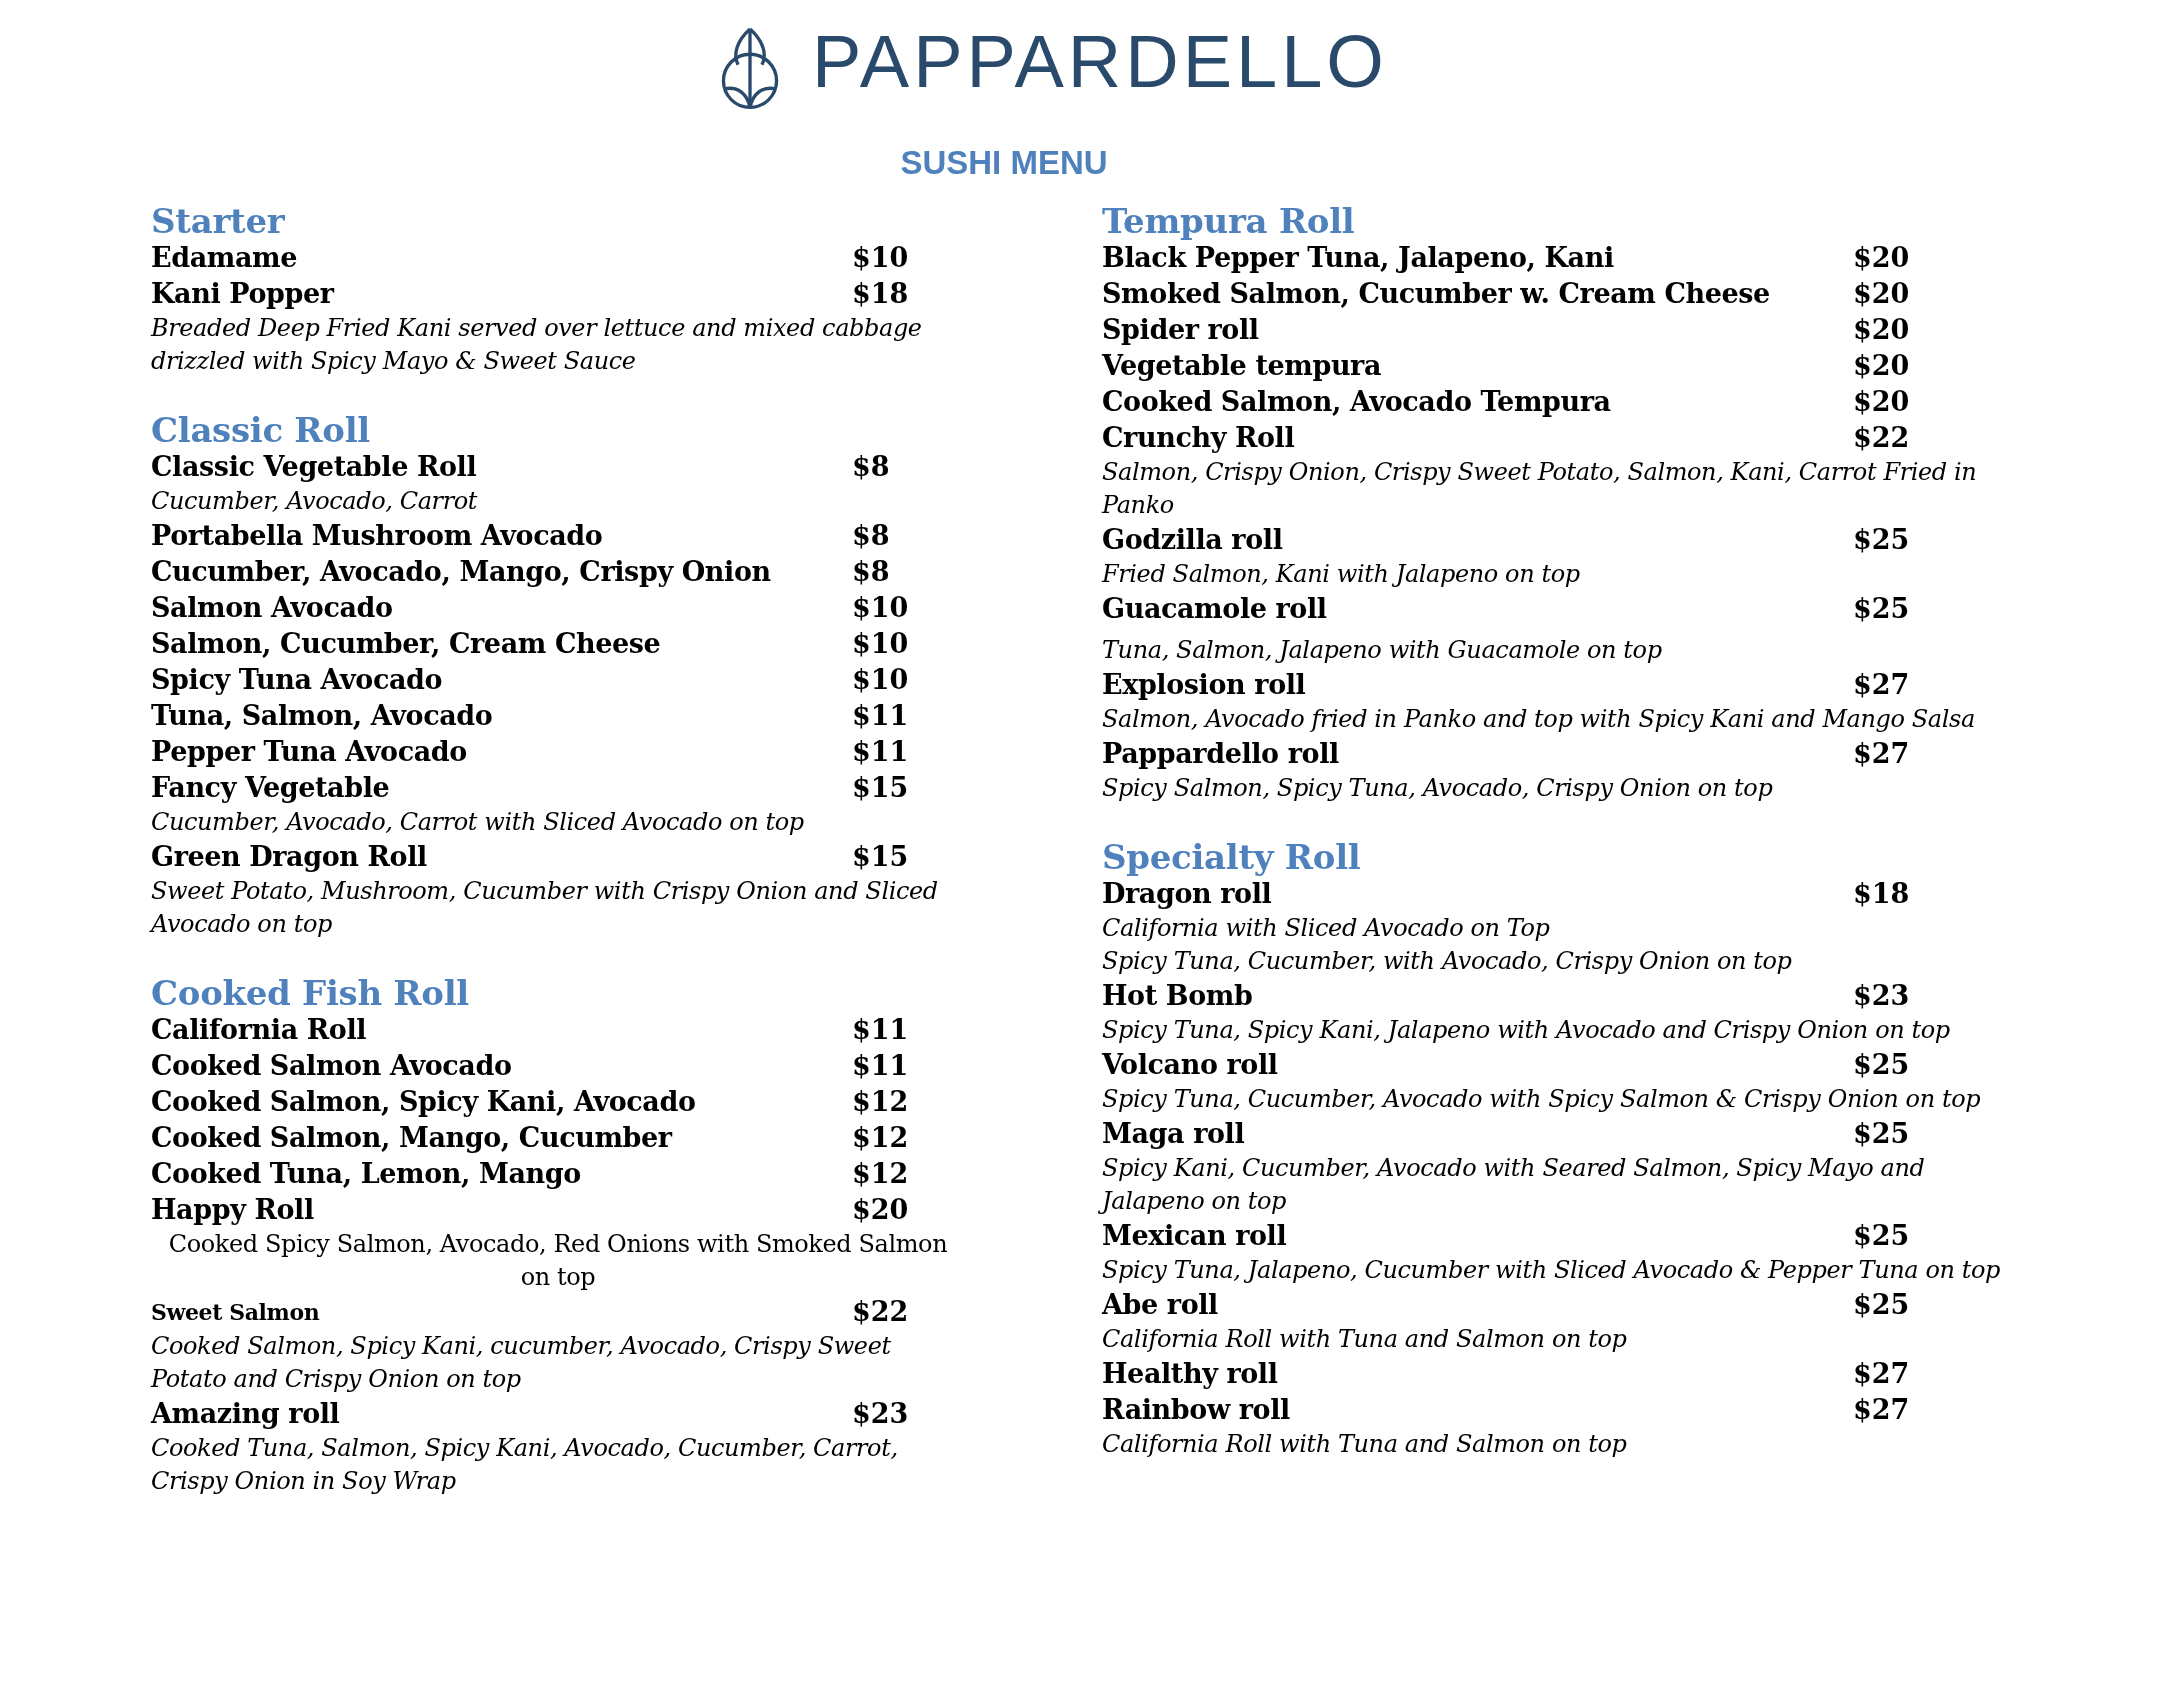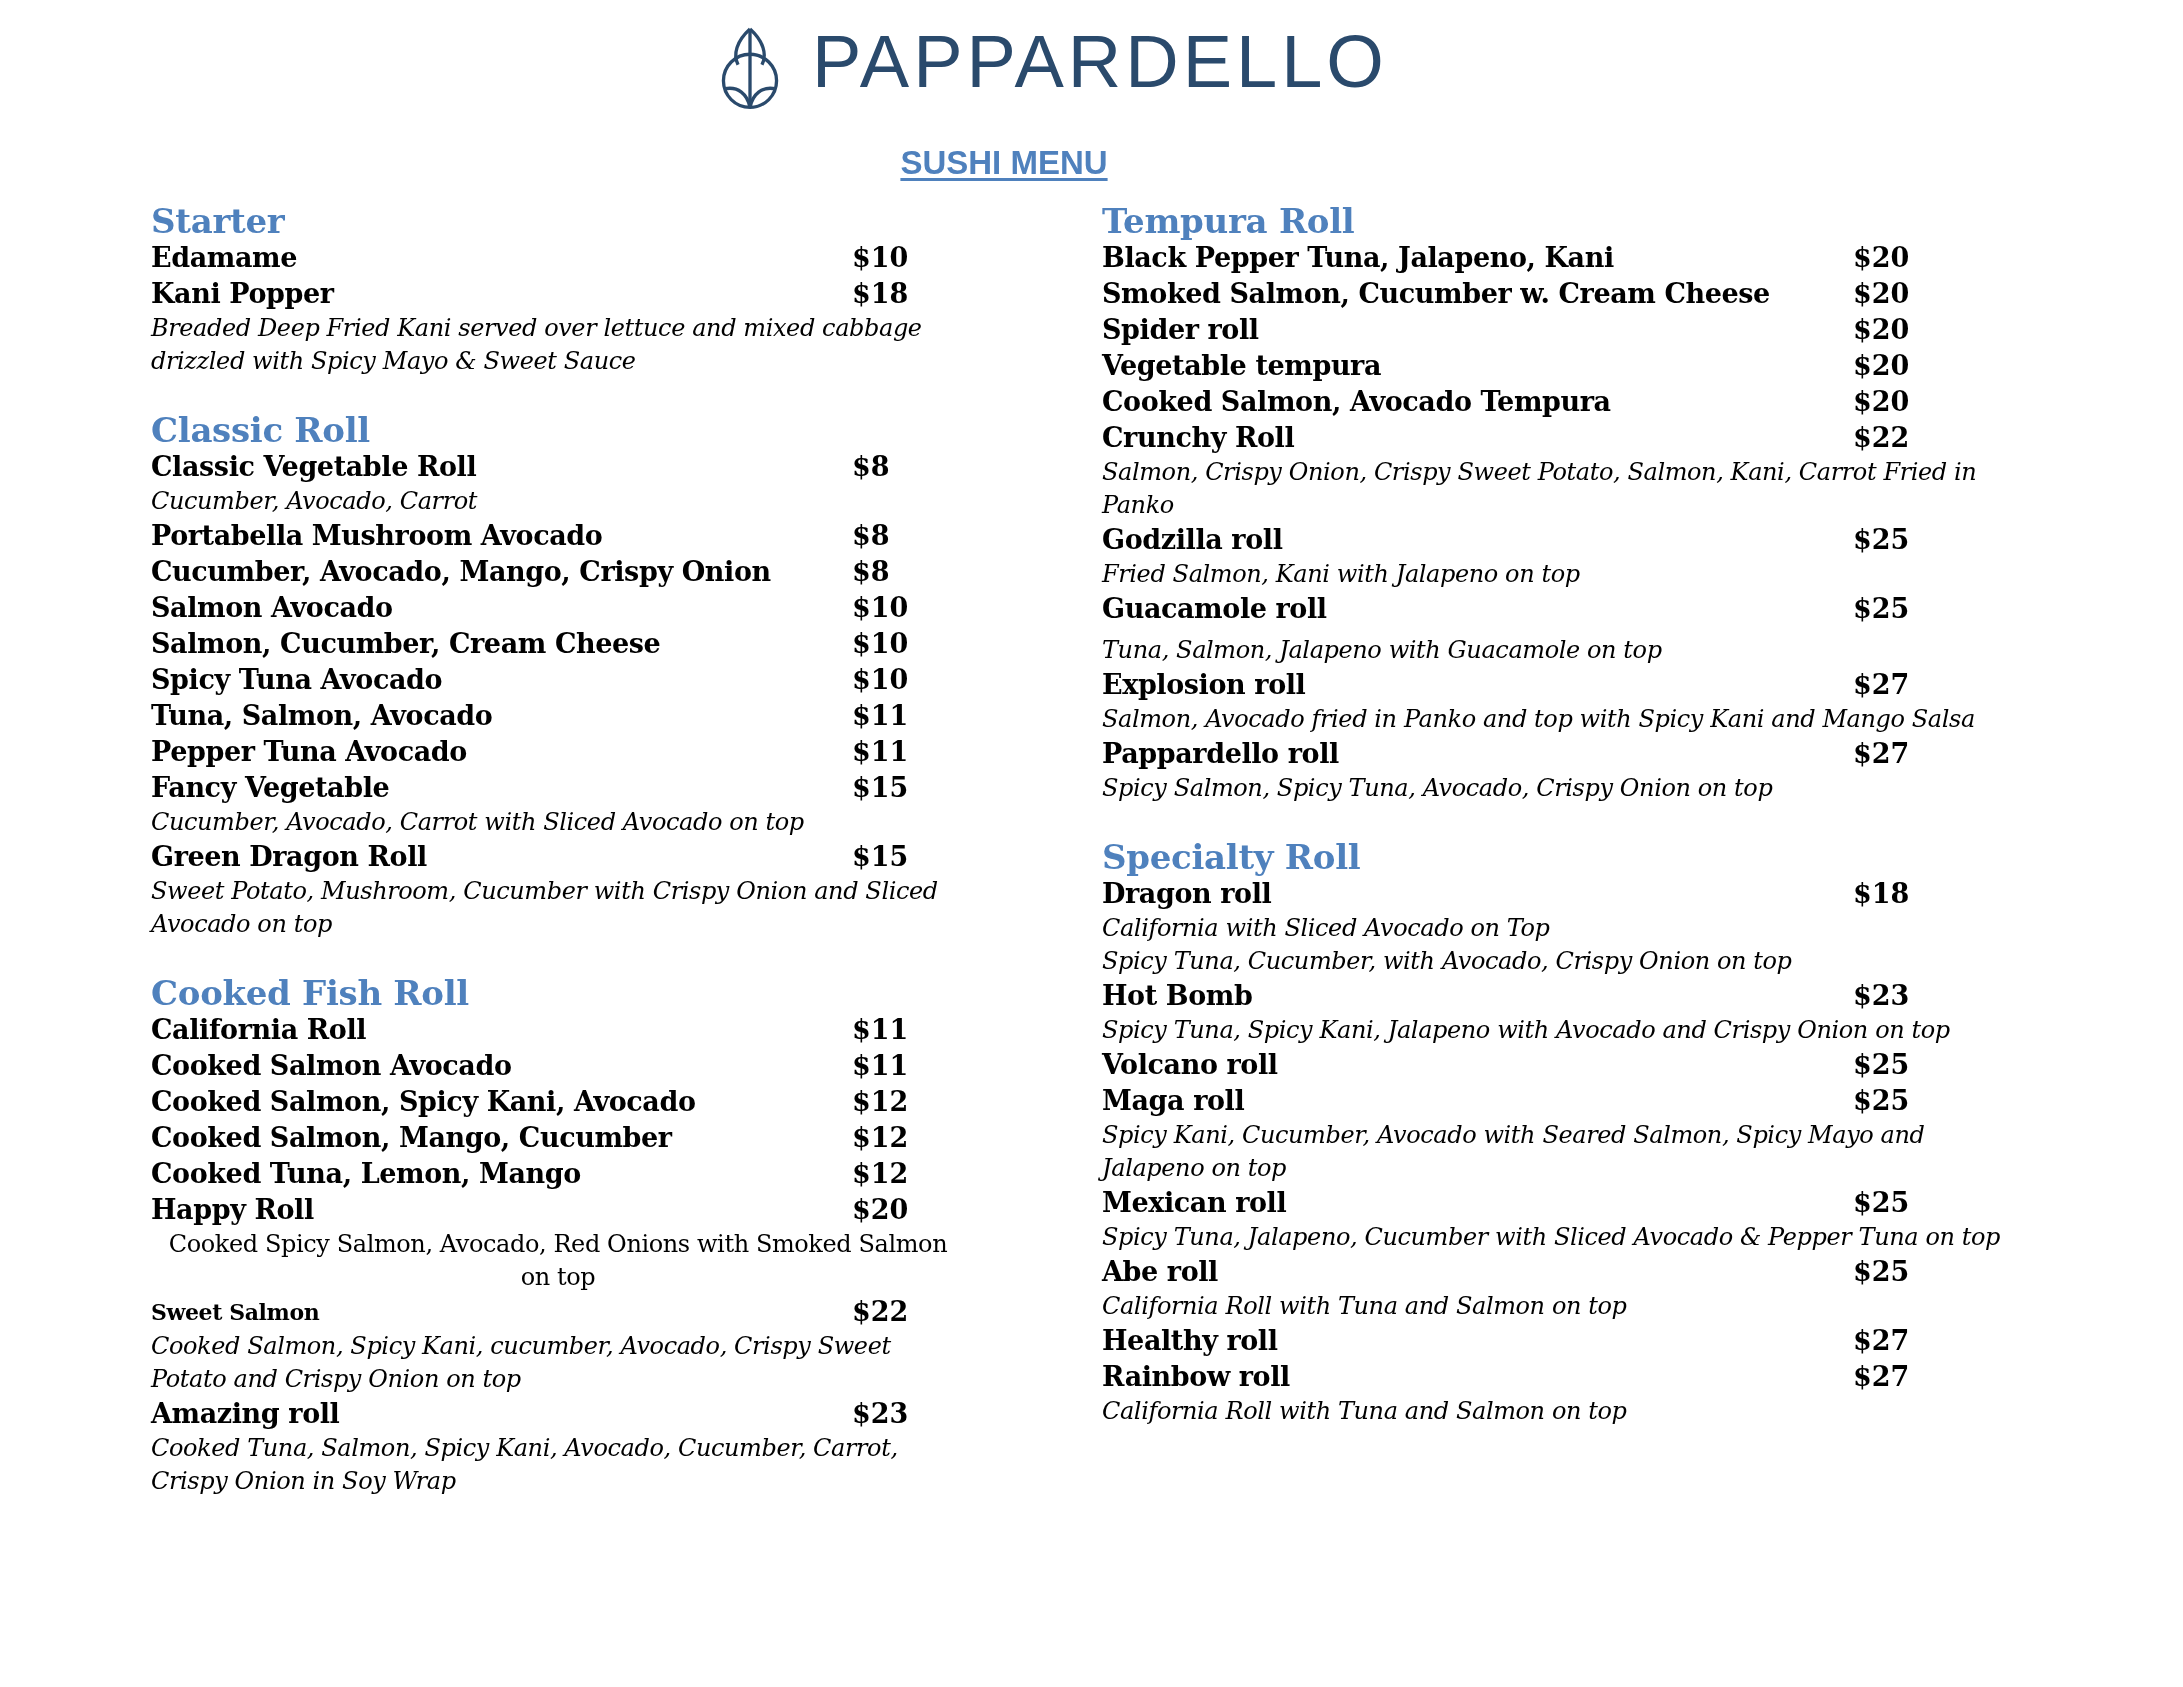--- a/index.html
+++ b/index.html
@@ -4,21 +4,21 @@
 <style>
   html, body { margin: 0; padding: 0; background: #ffffff; }
   body { width: 2183px; height: 1687px; position: relative; overflow: hidden;
          font-family: "DejaVu Serif", "Liberation Serif", serif; color: #000; }
   .logo { position: absolute; left: 718px; top: 25px; height: 86px; display: flex; align-items: flex-start; }
   .logo svg { width: 64px; height: 85px; }
   .logo-text { font-family: "Liberation Sans", sans-serif; font-weight: 400; font-size: 74px;
                letter-spacing: 4px; color: #2a4a6c; margin-left: 30px; line-height: 1; transform: scaleX(1.0); }
   .title { position: absolute; left: 0; width: 2008px; top: 144px; text-align: center;
            font-family: "Liberation Sans", sans-serif; font-weight: 700; font-size: 33px;
-           color: #4f81bd; text-decoration: underline; text-underline-offset: 4px; text-decoration-thickness: 2.6px; }
+           color: #4f81bd; text-underline-offset: 4px; text-decoration-thickness: 2.6px; }
   .col { position: absolute; top: 202px; }
   .col.left { left: 151px; width: 814px; }
   .col.right { left: 1102px; width: 992px; }
   .section { margin-bottom: 33px; }
   .section h2 { margin: 0; font-family: "DejaVu Serif", serif; font-weight: 700; font-size: 34px; color: #4f81bd;
                 line-height: 38px; letter-spacing: -0.3px; }
   .item-row { position: relative; height: 36px; line-height: 36px; white-space: nowrap; }
   .item-name { font-weight: 700; font-size: 27px; letter-spacing: -0.4px; }
   .item-name.large { font-size: 22px; }
   .item-price { position: absolute; top: 0; font-weight: 700; font-size: 27px; }
@@ -210,20 +210,21 @@
     <div class="desc">Spicy Tuna, Cucumber, with Avocado, Crispy Onion on top</div>
     <div class="item-row">
       <span class="item-name">Hot Bomb</span>
       <span class="item-price">$23</span>
     </div>
     <div class="desc">Spicy Tuna, Spicy Kani, Jalapeno with Avocado and Crispy Onion on top</div>
     <div class="item-row">
       <span class="item-name">Volcano roll</span>
       <span class="item-price">$25</span>
     </div>
+    <div class="desc">Spicy Tuna, Cucumber, Avocado with Spicy Salmon &amp; Crispy Onion on top</div>
     <div class="item-row">
       <span class="item-name">Maga roll</span>
       <span class="item-price">$25</span>
     </div>
     <div class="desc">Spicy Kani, Cucumber, Avocado with Seared Salmon, Spicy Mayo and Jalapeno on top</div>
     <div class="item-row">
       <span class="item-name">Mexican roll</span>
       <span class="item-price">$25</span>
     </div>
     <div class="desc">Spicy Tuna, Jalapeno, Cucumber with Sliced Avocado &amp; Pepper Tuna on top</div>

